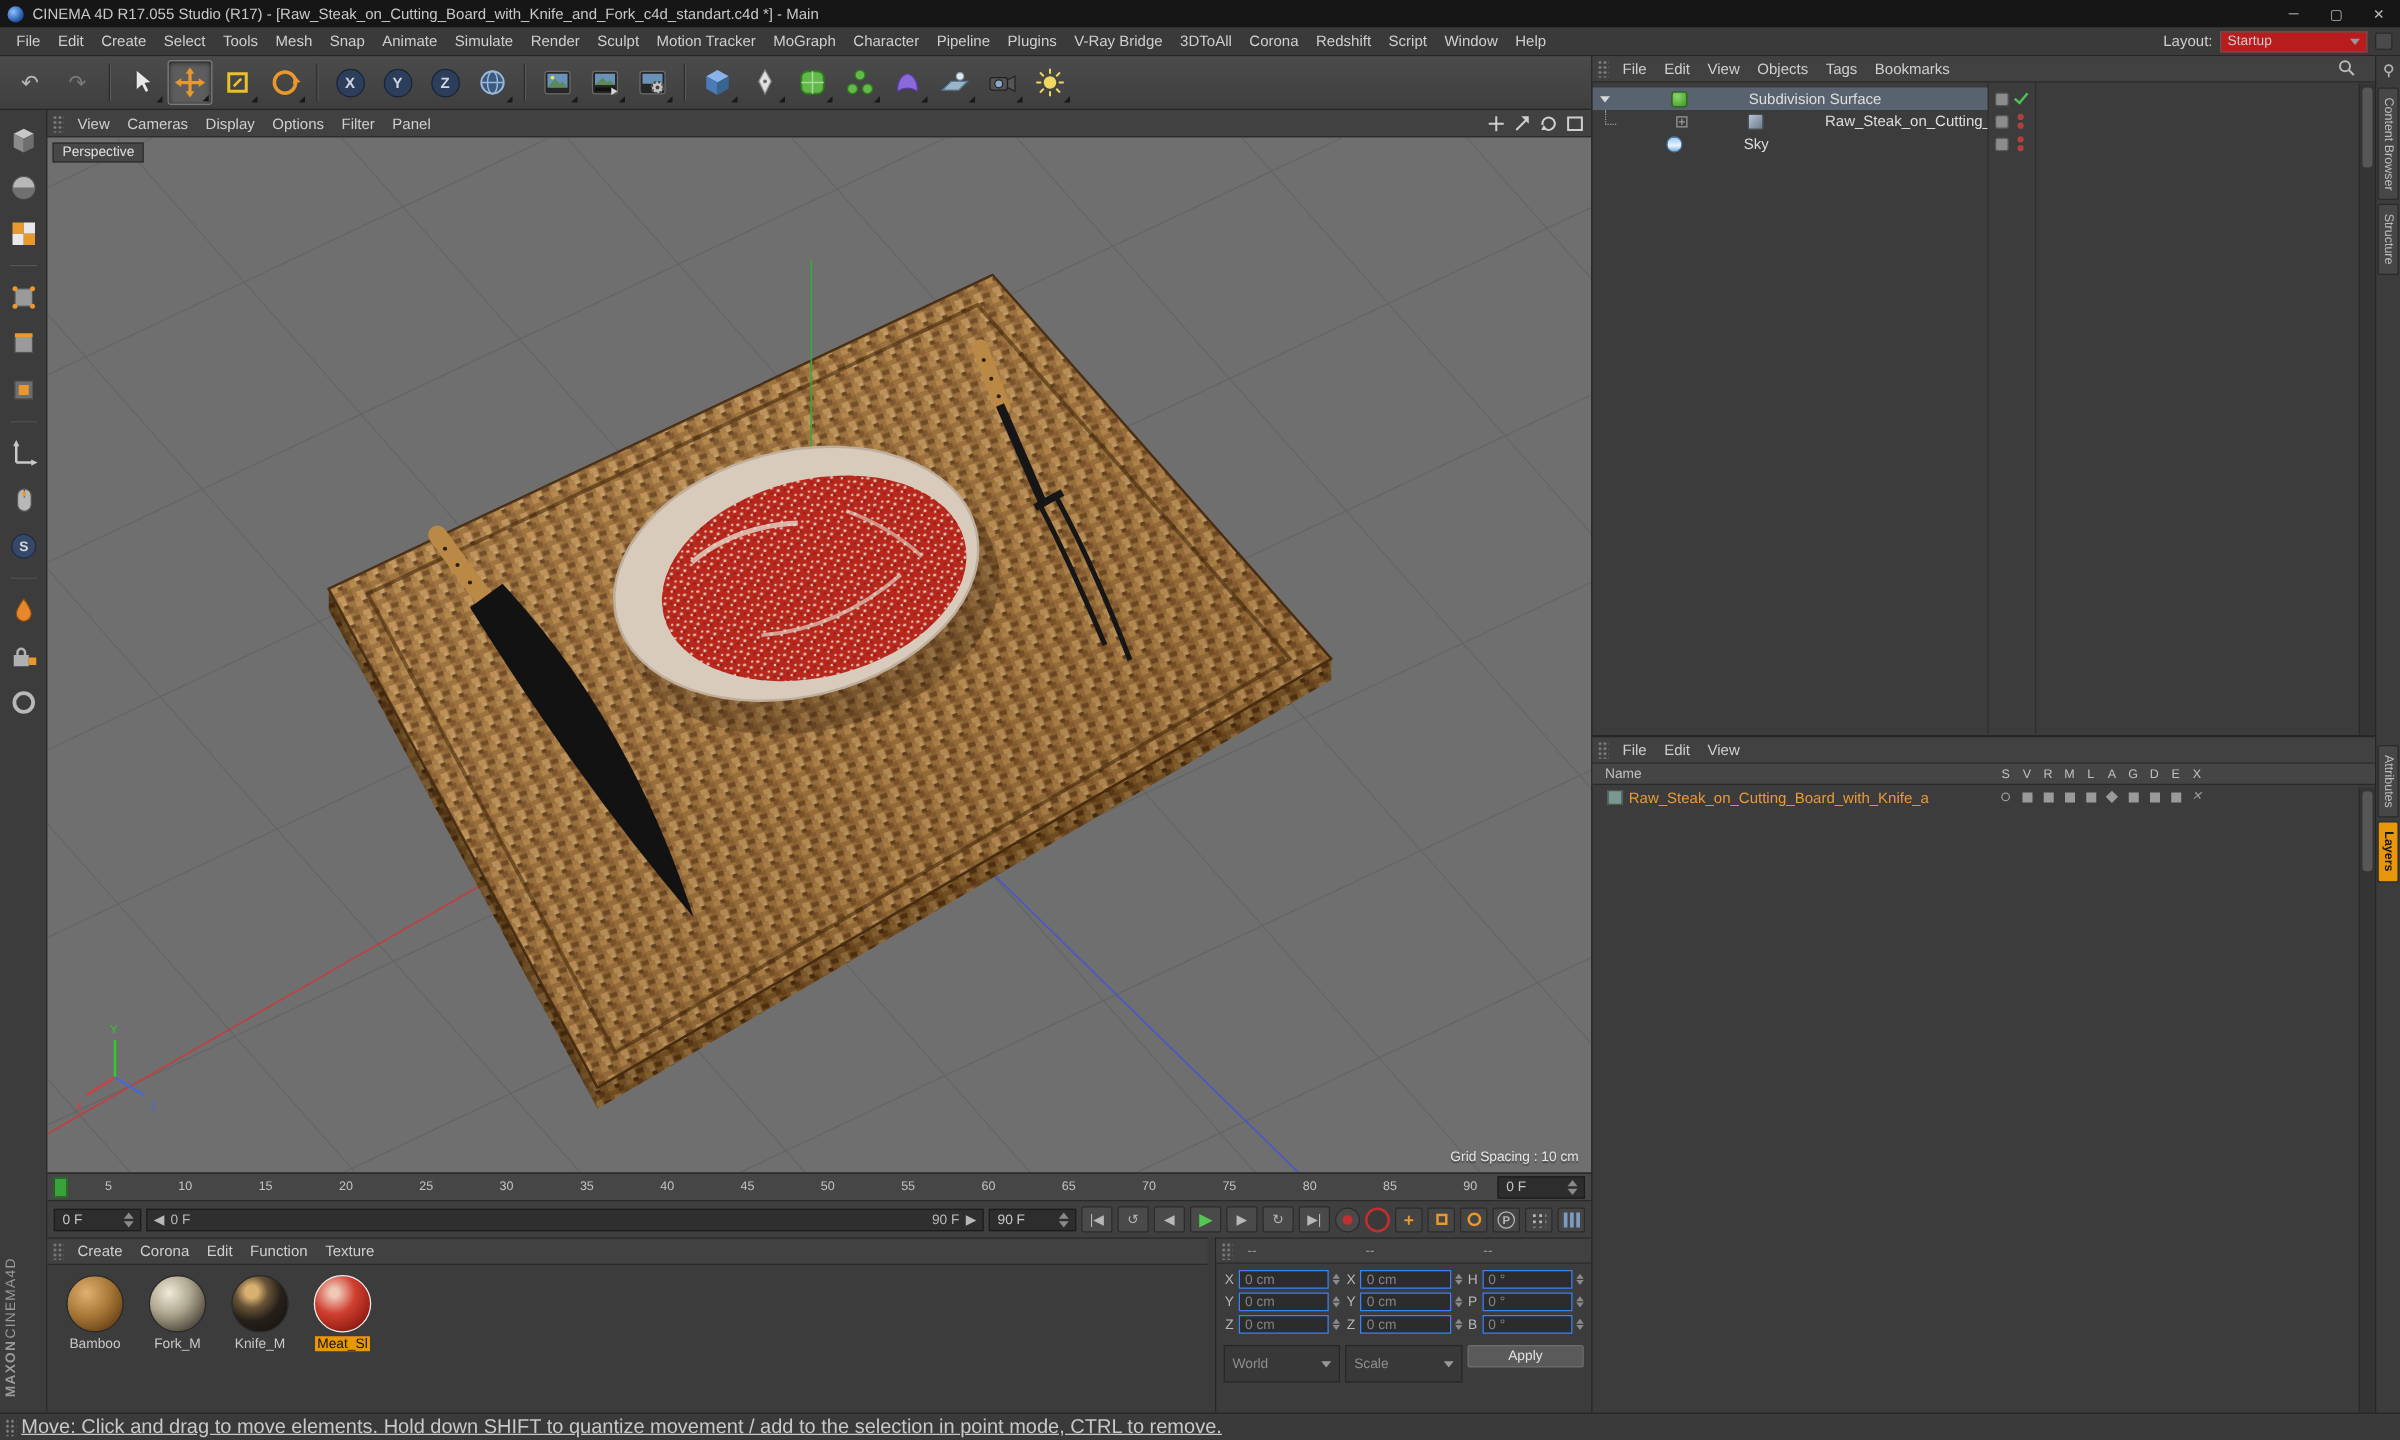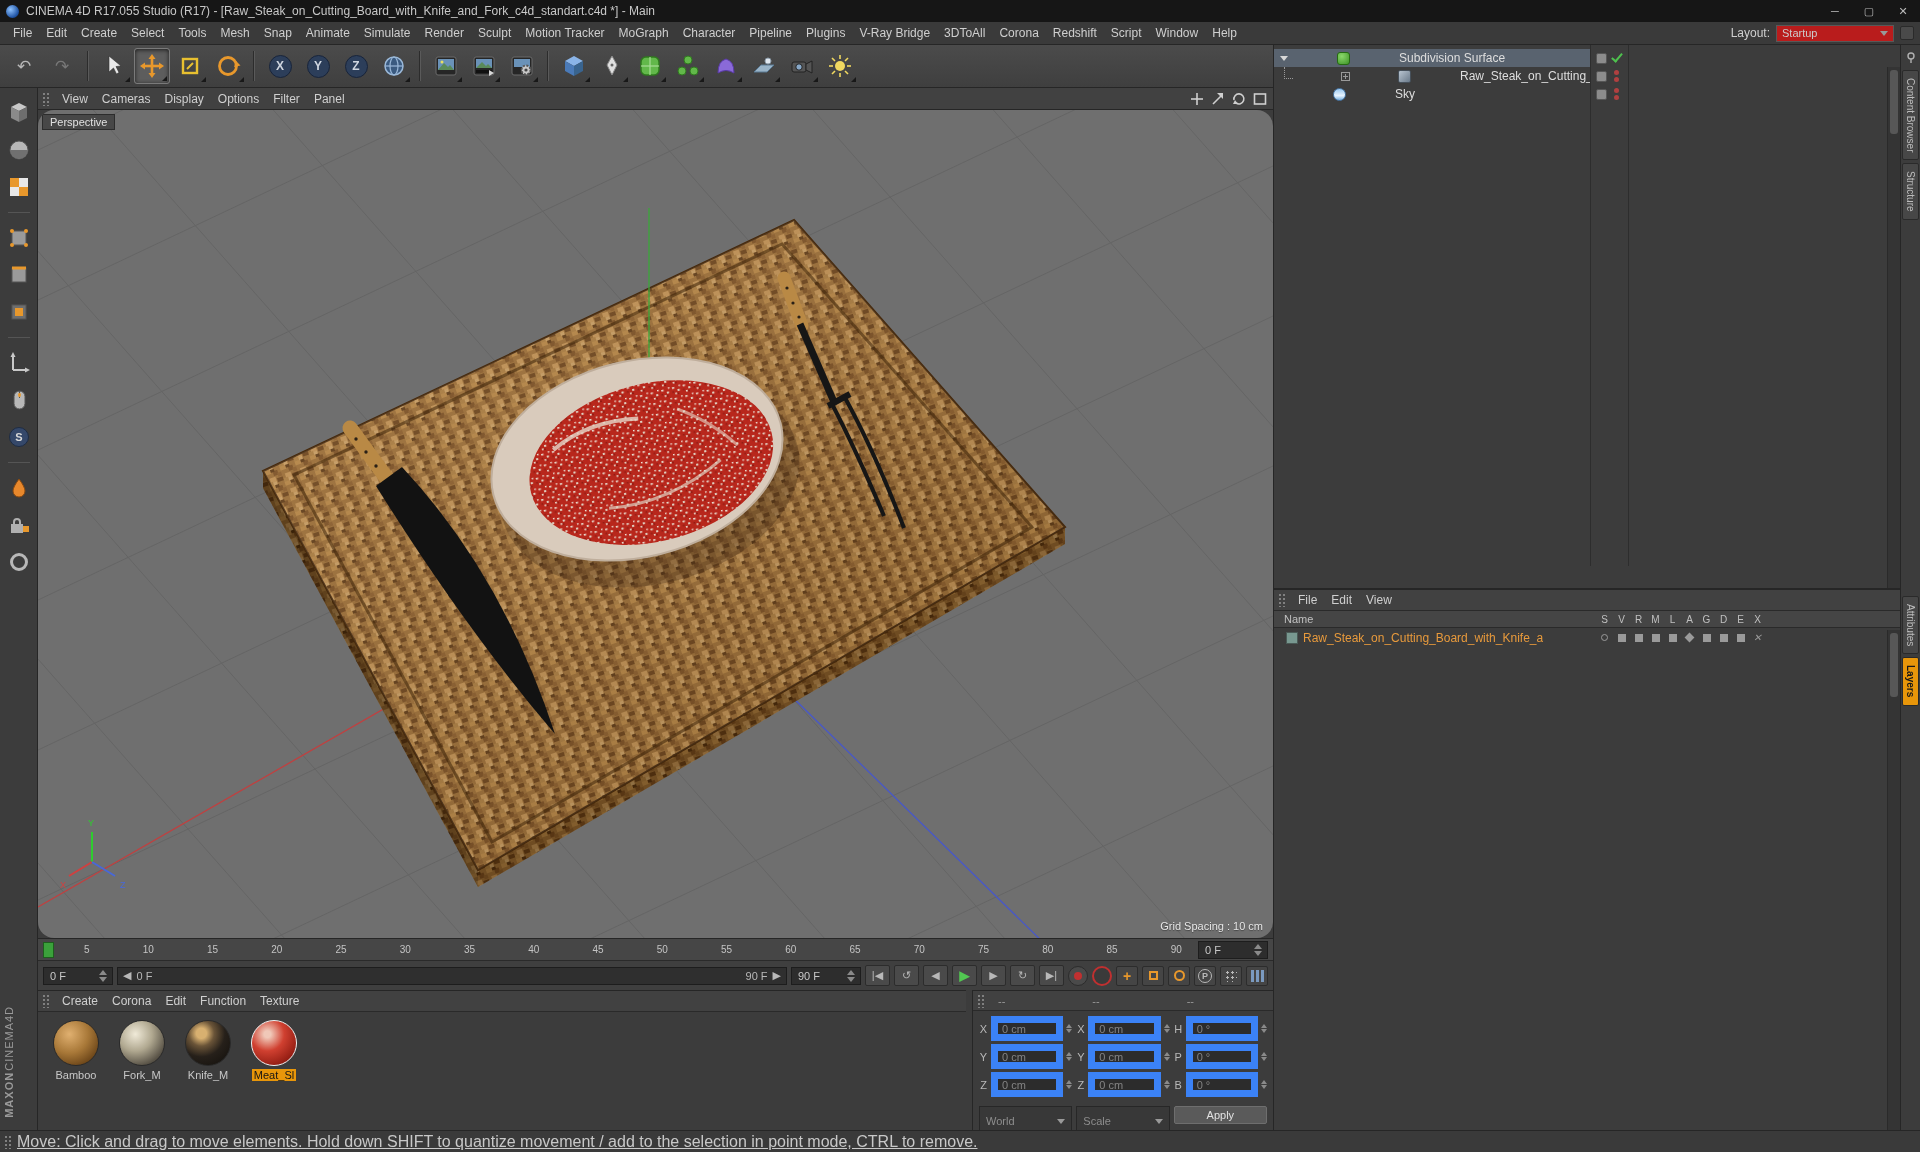--- a/index.html
+++ b/index.html
@@ -38,21 +38,21 @@
   .brand{position:absolute;bottom:12px;left:2px;writing-mode:vertical-rl;transform:rotate(180deg);color:#9a9a9a;font-size:11px;letter-spacing:1px;line-height:15px;display:flex;gap:1px;}
   .brand .b1{font-weight:bold;}
 
   
   .center{position:absolute;left:38px;top:88px;width:1235px;height:1042px;}
   .vp-menubar{position:absolute;top:0;left:0;right:0;height:22px;background:#414141;border-bottom:1px solid #262626;display:flex;align-items:center;font-size:12px;color:#cfcfcf;}
   .grip{width:9px;height:14px;margin:0 4px;background-image:radial-gradient(#808080 1px,transparent 1.2px);background-size:4px 4px;flex:none;}
   .vp-corner{margin-left:auto;display:flex;gap:3px;padding-right:4px;}
   .vp-cic{width:18px;height:16px;display:flex;align-items:center;justify-content:center;}
 
-  .viewport{position:absolute;top:22px;left:0;width:1235px;height:828px;background:#6f6f6f;overflow:hidden;border-radius:16px;}
+  .viewport{position:absolute;top:22px;left:0;width:1235px;height:828px;background:#6f6f6f;overflow:hidden;}
   .persp-label{position:absolute;left:4px;top:4px;background:#474747;border:1px solid #2c2c2c;color:#e0e0e0;font-size:11px;padding:1px 7px;z-index:3;}
   .grid-label{position:absolute;right:10px;bottom:6px;color:#e6e6e6;font-size:11px;z-index:3;text-shadow:0 1px 1px rgba(0,0,0,.4);}
   .scene{position:absolute;left:0;top:0;}
 
   
   .ruler{position:absolute;top:850px;left:0;right:0;height:22px;background:#464646;border-top:1px solid #262626;display:flex;align-items:center;}
   .frame-marker{width:11px;height:16px;background:#3ba13b;border:1px solid #1e5e1e;margin-left:5px;flex:none;}
   .ticks{flex:1;display:flex;justify-content:space-between;align-items:center;padding:0 16px 0 30px;font-size:10px;color:#c4c4c4;}
   .spin{display:flex;align-items:center;background:#2d2d2d;border:1px solid #1d1d1d;height:18px;padding:0 2px 0 6px;color:#c8c8c8;font-size:11px;min-width:70px;}
   .spin .arrows{margin-left:auto;display:flex;flex-direction:column;gap:2px;padding:0 3px;}
@@ -91,21 +91,21 @@
   .ball.fork{background:radial-gradient(circle at 35% 30%,#f0ead8,#b0a890 40%,#5a5448 75%,#322e26);}
   .ball.knife{background:radial-gradient(circle at 35% 28%,#d8b070 12%,#6a5438 30%,#26201a 55%,#100e0a);}
   .ball.meat{background:radial-gradient(circle at 35% 30%,#f0c8b8 8%,#d04030 40%,#8e1a10 80%,#5e0e08);}
 
   .coords{position:absolute;top:902px;left:934px;width:301px;height:140px;background:#3c3c3c;border-top:1px solid #262626;border-left:1px solid #262626;font-size:11px;color:#b0b0b0;}
   .coords .hdr{display:flex;align-items:center;height:20px;background:#414141;border-bottom:1px solid #2a2a2a;}
   .coords .hcell{flex:1;display:flex;align-items:center;gap:4px;padding-left:8px;color:#9a9a9a;}
   .cgrid{display:grid;grid-template-columns:1fr 1fr 1fr;gap:3px 4px;padding:5px 6px;}
   .cfield{display:flex;align-items:center;gap:3px;}
   .cfield .cl{width:9px;color:#b8b8b8;text-align:center;}
-  .cinput{flex:1;height:25px;background:#2c2c2c;border:7px solid #3b82f6;color:#848484;display:flex;align-items:center;padding:0 4px;}
+  .cinput{flex:1;height:15px;background:#2c2c2c;border:1px solid #3b82f6;color:#848484;display:flex;align-items:center;padding:0 4px;}
   .cstep{display:flex;flex-direction:column;gap:1px;}
   .cstep .tri-up,.cstep .tri-dn{border-left-width:3px;border-right-width:3px;border-bottom-width:4px;border-top-width:4px;}
   .cbot{display:grid;grid-template-columns:1fr 1fr 1fr;gap:4px;padding:4px 6px 0 6px;}
   .cselect{height:30px;background:#383838;border:1px solid #272727;color:#8e8e8e;display:flex;align-items:center;padding:0 6px;}
   .apply-btn{height:18px;background:#5a5a5a;border:1px solid #6e6e6e;color:#e2e2e2;display:flex;align-items:center;justify-content:center;border-radius:2px;}
 
   
   .rightcol{position:absolute;left:1273px;top:45px;width:627px;height:1085px;border-left:1px solid #262626;background:#3c3c3c;}
   .om{position:absolute;top:0;left:0;right:0;height:543px;}
   .om-body{position:relative;height:calc(100% - 22px);font-size:12px;color:#dedede;overflow:hidden;}
@@ -798,20 +798,30 @@
             <span class="dd-arrow"></span>
           </div>
         <div class="apply-btn">Apply</div>
       </div>
     </div>
   </div>
 
   <div class="rightcol">
 
     <div class="om">
+      <div class="panel-menubar">
+        <span class="grip"></span>
+        <div class="menus"><span class="menu-item">File</span><span class="menu-item">Edit</span><span class="menu-item">View</span><span class="menu-item">Objects</span><span class="menu-item">Tags</span><span class="menu-item">Bookmarks</span></div>
+        <div class="om-menu-icons">
+          <span><svg width="14" height="14" viewBox="0 0 14 14">
+                <circle cx="6" cy="6" r="4" fill="none" stroke="#b8b8b8" stroke-width="1.6"></circle>
+                <line x1="9" y1="9" x2="13" y2="13" stroke="#b8b8b8" stroke-width="1.8"></line>
+              </svg></span>
+        </div>
+      </div>
       <div class="om-body">
         <div class="om-vline" style="left:316px;"></div>
         <div class="om-vline" style="left:354px;"></div>
 
         <div class="om-row selected" style="margin-top:4px;">
           <span class="om-expand"></span>
           <span class="obj-icon sds"></span>
           <span class="om-label">Subdivision Surface</span>
           <span class="om-tags">
             <span class="tag-sq"></span>

